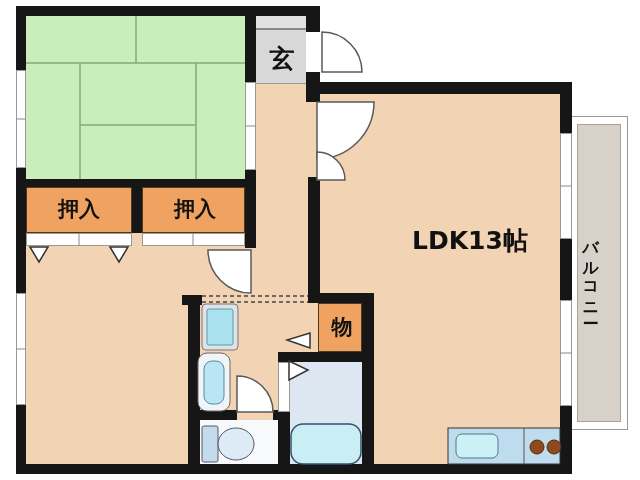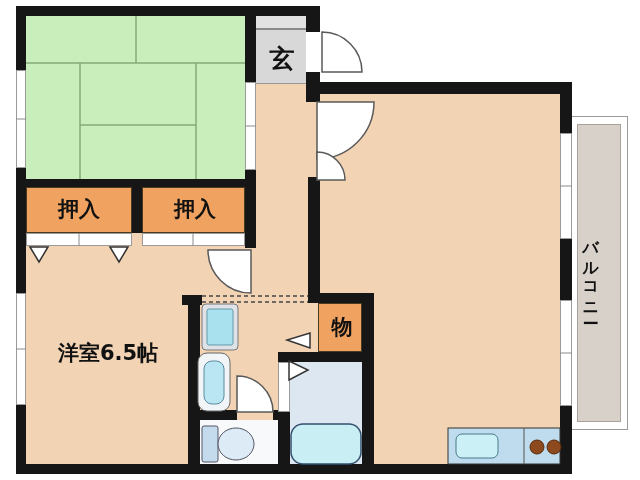--- a/index.html
+++ b/index.html
@@ -118,19 +118,19 @@
     <g>
       <rect x="448" y="428" width="112" height="36" fill="#bedced" stroke="#333"></rect>
       <line x1="524" y1="428" x2="524" y2="464" stroke="#555"></line>
       <rect x="456" y="434" width="42" height="24" rx="6" fill="#cbf0f6" stroke="#4a7a8a"></rect>
       <circle cx="537" cy="447" r="7" fill="#8c4a1e" stroke="#5a2a0a"></circle>
       <circle cx="554" cy="447" r="7" fill="#8c4a1e" stroke="#5a2a0a"></circle>
     </g>
   </svg>
 
   <div class="label" style="left:262px;top:46px;width:40px;font-size:25px;">玄</div>
+  <div class="label" style="left:395px;top:228px;width:150px;font-size:25px;">LDK13帖</div>
   <div class="label" style="left:44px;top:198px;width:70px;font-size:21px;">押入</div>
   <div class="label" style="left:160px;top:198px;width:70px;font-size:21px;">押入</div>
-  <div class="label" style="left:43px;top:342px;width:130px;font-size:21px;">洋室6.5帖</div>
   <div class="label" style="left:327px;top:316px;width:30px;font-size:21px;">物</div>
   <div class="label" style="left:582px;top:198px;height:150px;font-size:16px;writing-mode:vertical-rl;text-orientation:upright;letter-spacing:3px;">バルコニー</div>
 
 </div>
 
 </body></html>

